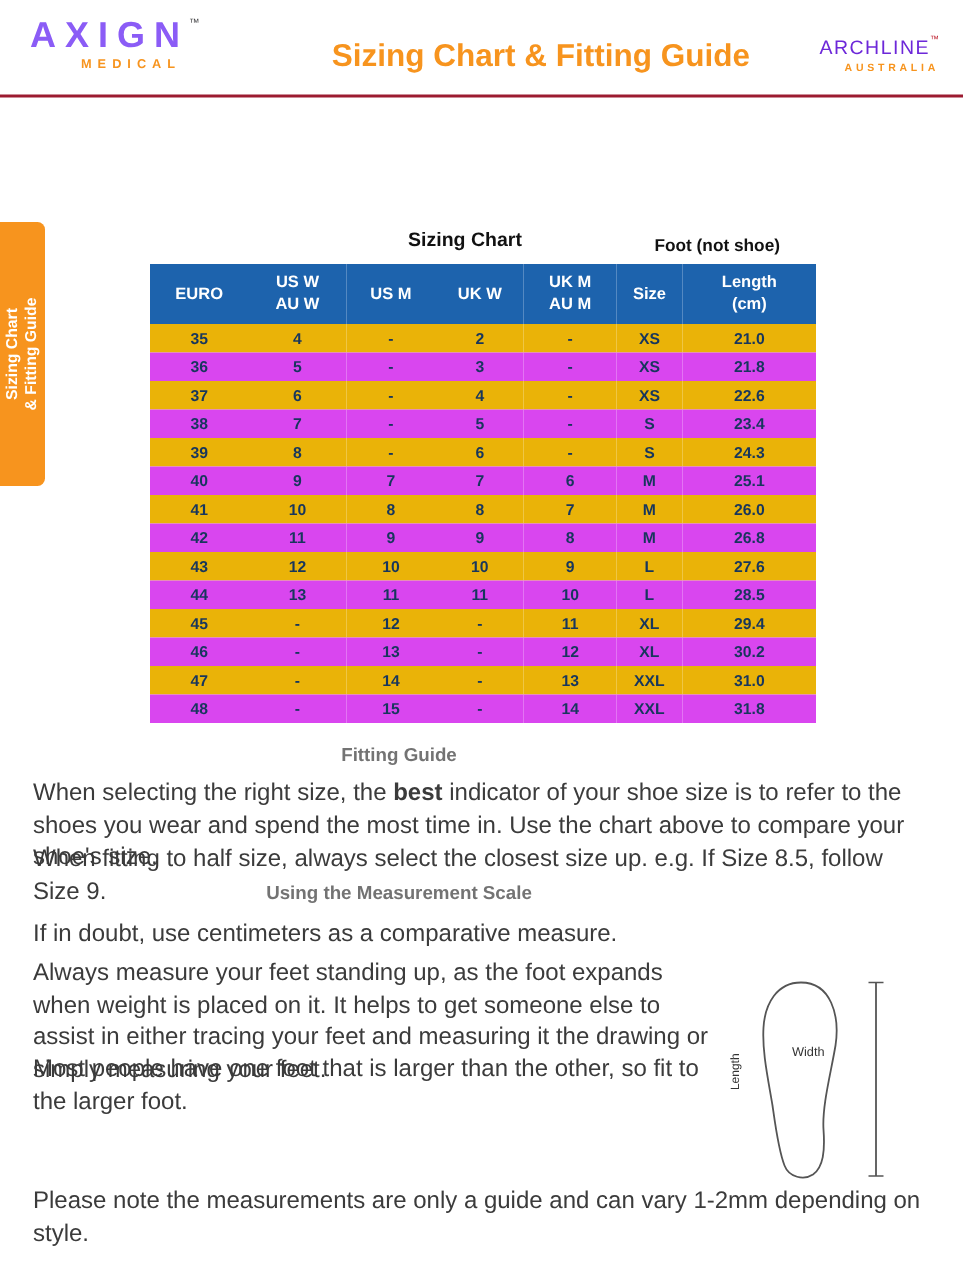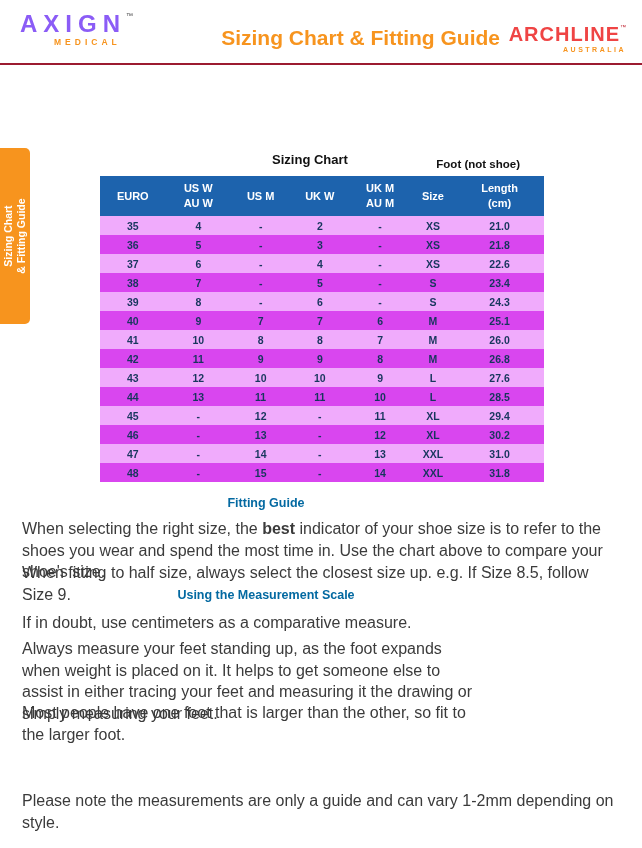--- a/index.html
+++ b/index.html
@@ -8,21 +8,21 @@
 
   
   .header{position:absolute;top:0;left:0;width:642px;height:64px;}
   .axign-logo{position:absolute;left:20px;top:12px;line-height:1;}
   .axign-name{font-size:24px;font-weight:bold;letter-spacing:6px;color:#8b5cf6;}
   .axign-tm{font-size:7px;vertical-align:top;color:#3f3f41;letter-spacing:0;}
   .axign-sub{font-size:8.5px;font-weight:bold;letter-spacing:4px;color:#f7941e;margin-top:2px;margin-left:34px;}
   .page-title{position:absolute;left:150px;top:26px;width:350px;text-align:right;
               font-size:21px;font-weight:bold;color:#f7941e;}
   .archline-logo{position:absolute;right:16px;top:24px;text-align:right;line-height:1;}
-  .archline-name{font-size:20px;font-weight:bold;letter-spacing:1px;color:#ef4444;}
+  .archline-name{font-size:13px;font-weight:normal;letter-spacing:1px;color:#6d28d9;}
   .archline-tm{font-size:6px;vertical-align:top;color:#be1e2d;}
   .archline-sub{font-size:7px;font-weight:bold;letter-spacing:2.5px;color:#f7941e;margin-top:2px;}
   .header-rule{position:absolute;left:0;top:63px;width:642px;height:2px;background:#9c1b30;}
 
   
   .side-tab{position:absolute;left:0;top:148px;width:30px;height:176px;background:#f7941e;
             border-radius:0 5px 5px 0;}
   .side-tab-inner{position:absolute;width:176px;height:30px;left:-73px;top:73px;
                   transform:rotate(-90deg);display:flex;flex-direction:column;justify-content:center;
                   text-align:center;color:#ffffff;font-weight:bold;font-size:10.5px;line-height:1.25;}
@@ -30,26 +30,26 @@
   
   .chart-title{position:absolute;left:100px;top:152px;width:420px;text-align:center;
                font-size:13px;font-weight:bold;color:#111111;}
   .foot-note{position:absolute;left:390px;top:158px;width:130px;text-align:right;
              font-size:11.5px;font-weight:bold;color:#111111;}
   .size-table{position:absolute;left:100px;top:176px;width:444px;border-collapse:collapse;
               font-size:10.5px;padding-left:36px;}
   .size-table th{background:#1d63ad;color:#ffffff;font-weight:bold;font-size:11px;
                  height:40px;padding:0;text-align:center;vertical-align:middle;line-height:1.35;}
   .size-table td{height:19px;padding:0;text-align:center;font-weight:bold;color:#17365d;}
-  .size-table tr.row-a td{background:#f0abfc;}
+  .size-table tr.row-a td{background:#eab308;}
   .size-table tr.row-b td{background:#d946ef;}
 
   
   .section-heading{position:absolute;left:0;width:532px;text-align:center;
-                   font-size:12.5px;font-weight:bold;color:#0369a1;}
+                   font-size:12.5px;font-weight:bold;color:#737373;}
   .para{position:absolute;left:22px;font-size:16px;line-height:1.35;color:#3b3b3b;}
 
   
   .foot-diagram{position:absolute;left:492px;top:648px;width:112px;height:145px;}
   .foot-diagram svg{position:absolute;left:0;top:0;}
   .diagram-width-label{position:absolute;left:36px;top:48px;font-size:8.5px;color:#333333;}
   .diagram-length-label{position:absolute;left:-14px;top:62px;font-size:8px;color:#333333;
                         transform:rotate(-90deg);}
 </style>
 </head>
@@ -257,14 +257,24 @@
     <span>When selecting the right size, the </span><b>best</b><span> indicator of your shoe size is to refer to the shoes you wear and spend the most time in. Use the chart above to compare your shoe's size.</span>
   </div>
   <div class="para" style="top:562px;width:600px;">When fitting to half size, always select the closest size up. e.g. If Size 8.5, follow Size 9.</div>
 
   <div class="section-heading" style="top:588px;">Using the Measurement Scale</div>
   <div class="para" style="top:612px;width:600px;">If in doubt, use centimeters as a comparative measure.</div>
   <div class="para" style="top:638px;width:462px;">Always measure your feet standing up, as the foot expands when weight is placed on it. It helps to get someone else to assist in either tracing your feet and measuring it the drawing or simply measuring your feet.</div>
   <div class="para" style="top:702px;width:462px;">Most people have one foot that is larger than the other, so fit to the larger foot.</div>
   <div class="para" style="top:790px;width:600px;">Please note the measurements are only a guide and can vary 1-2mm depending on style.</div>
 
+  <div class="foot-diagram">
+    <svg width="112" height="145" viewBox="0 0 112 145">
+      <path d="M 42,7 C 26,7 18,21 17,37 C 16,53 20,71 23,89 C 25,103 27,119 31,129 C 34,137 44,139 50,135 C 57,130 58,119 57,105 C 56,89 62,67 65,49 C 68,29 62,7 42,7 Z" fill="none" stroke="#555555" stroke-width="1.2"></path>
+      <line x1="92" y1="7" x2="92" y2="136" stroke="#555555" stroke-width="1.2"></line>
+      <line x1="87" y1="7" x2="97" y2="7" stroke="#555555" stroke-width="1"></line>
+      <line x1="87" y1="136" x2="97" y2="136" stroke="#555555" stroke-width="1"></line>
+    </svg>
+    <span class="diagram-width-label">Width</span>
+    <span class="diagram-length-label">Length</span>
+  </div>
 
 </div>
 
 </body></html>

